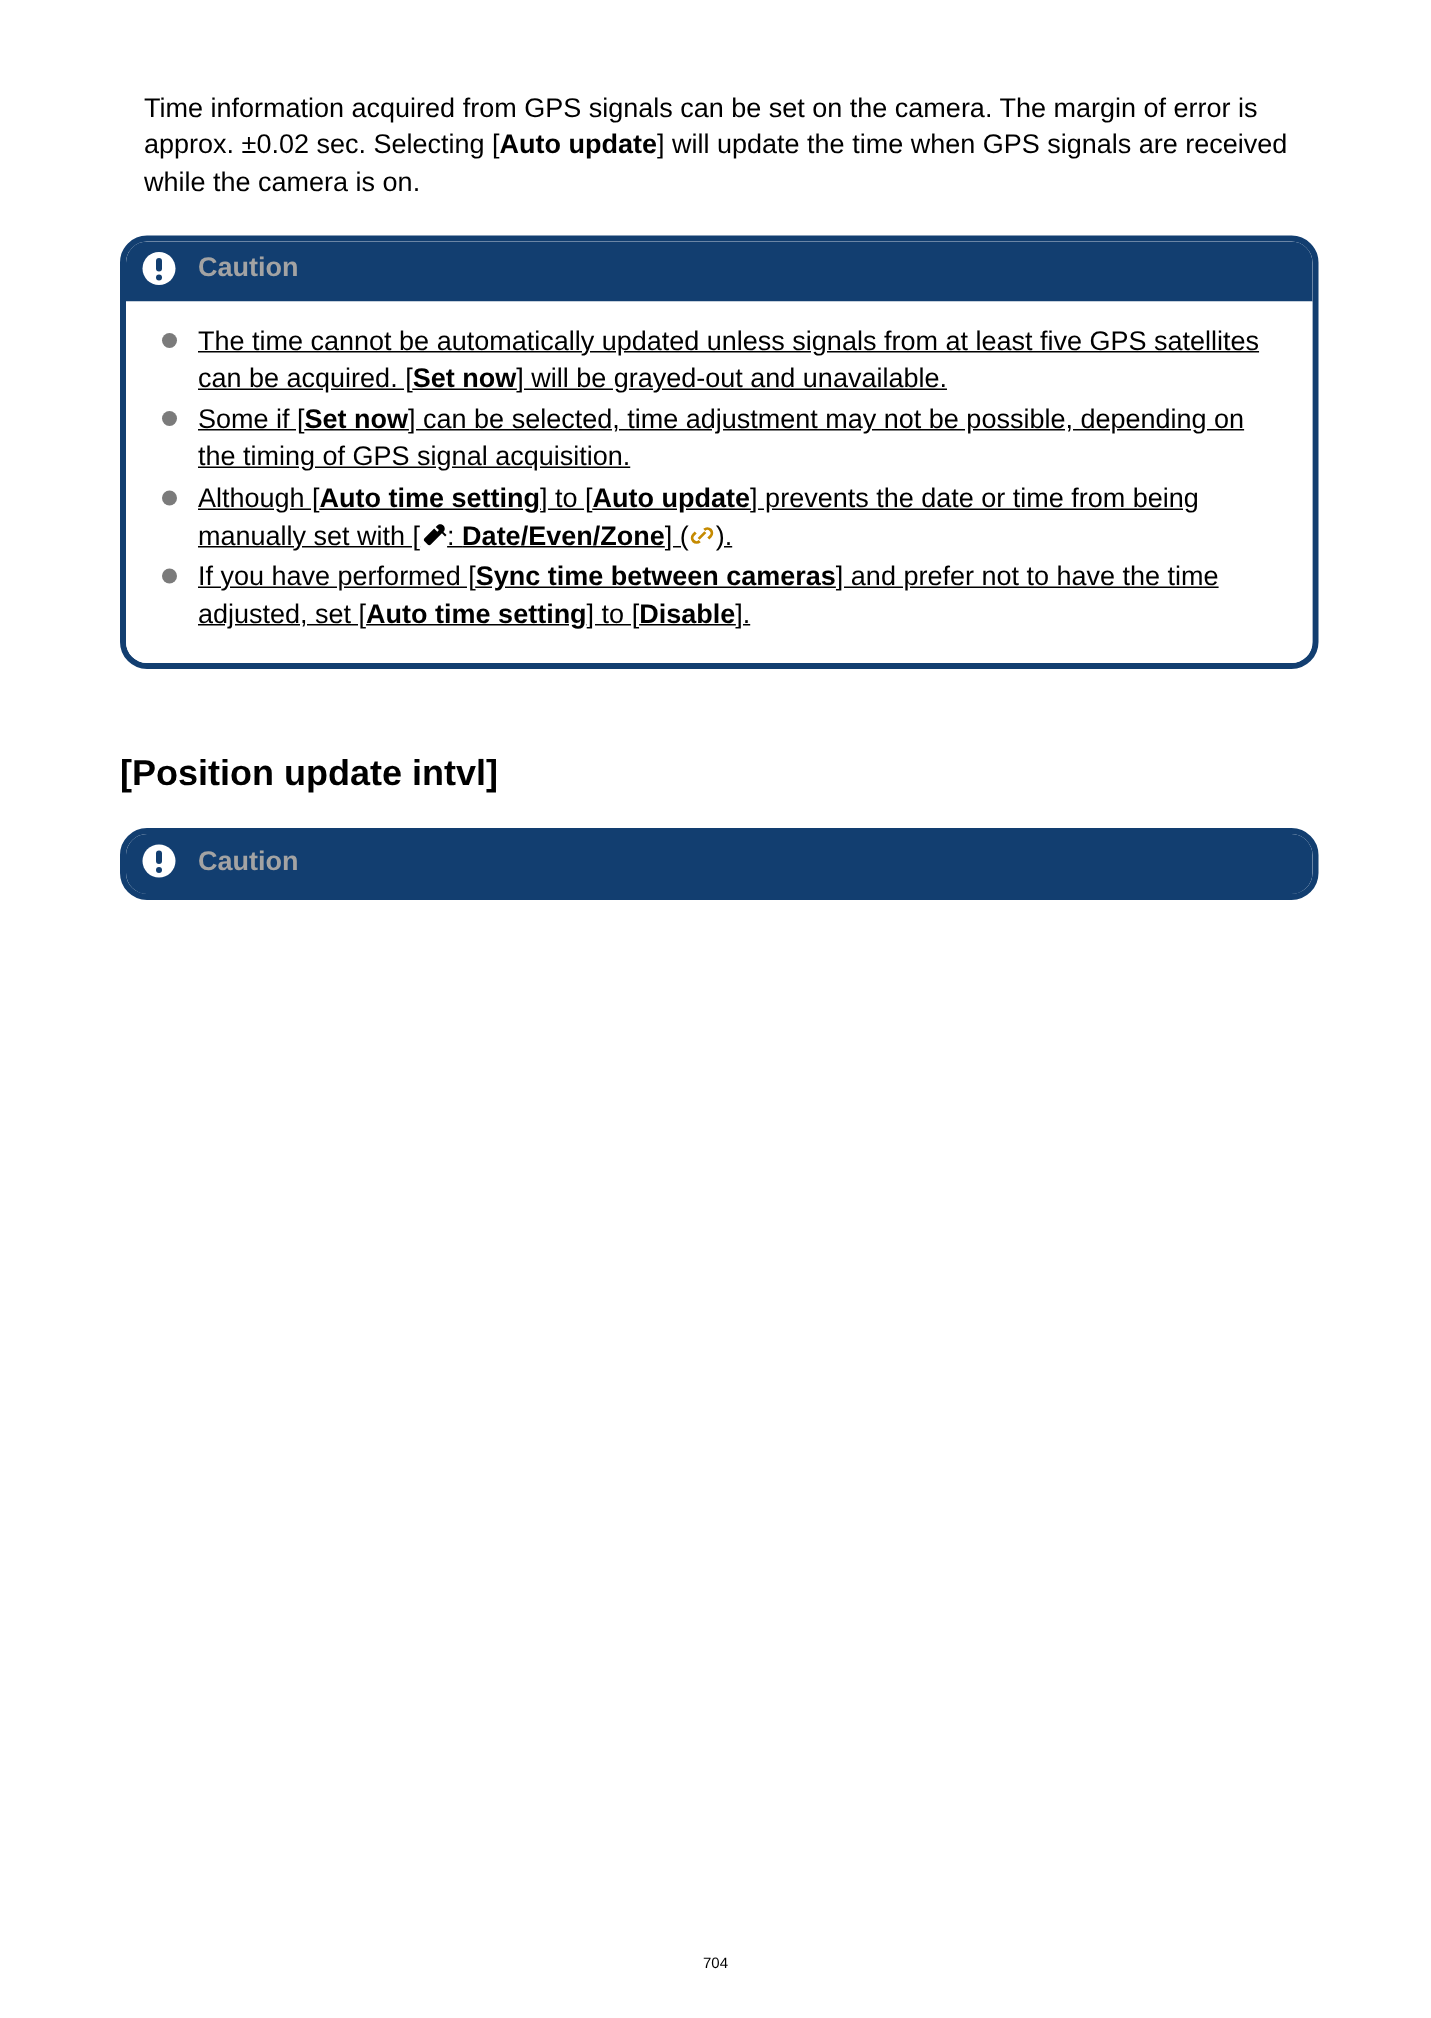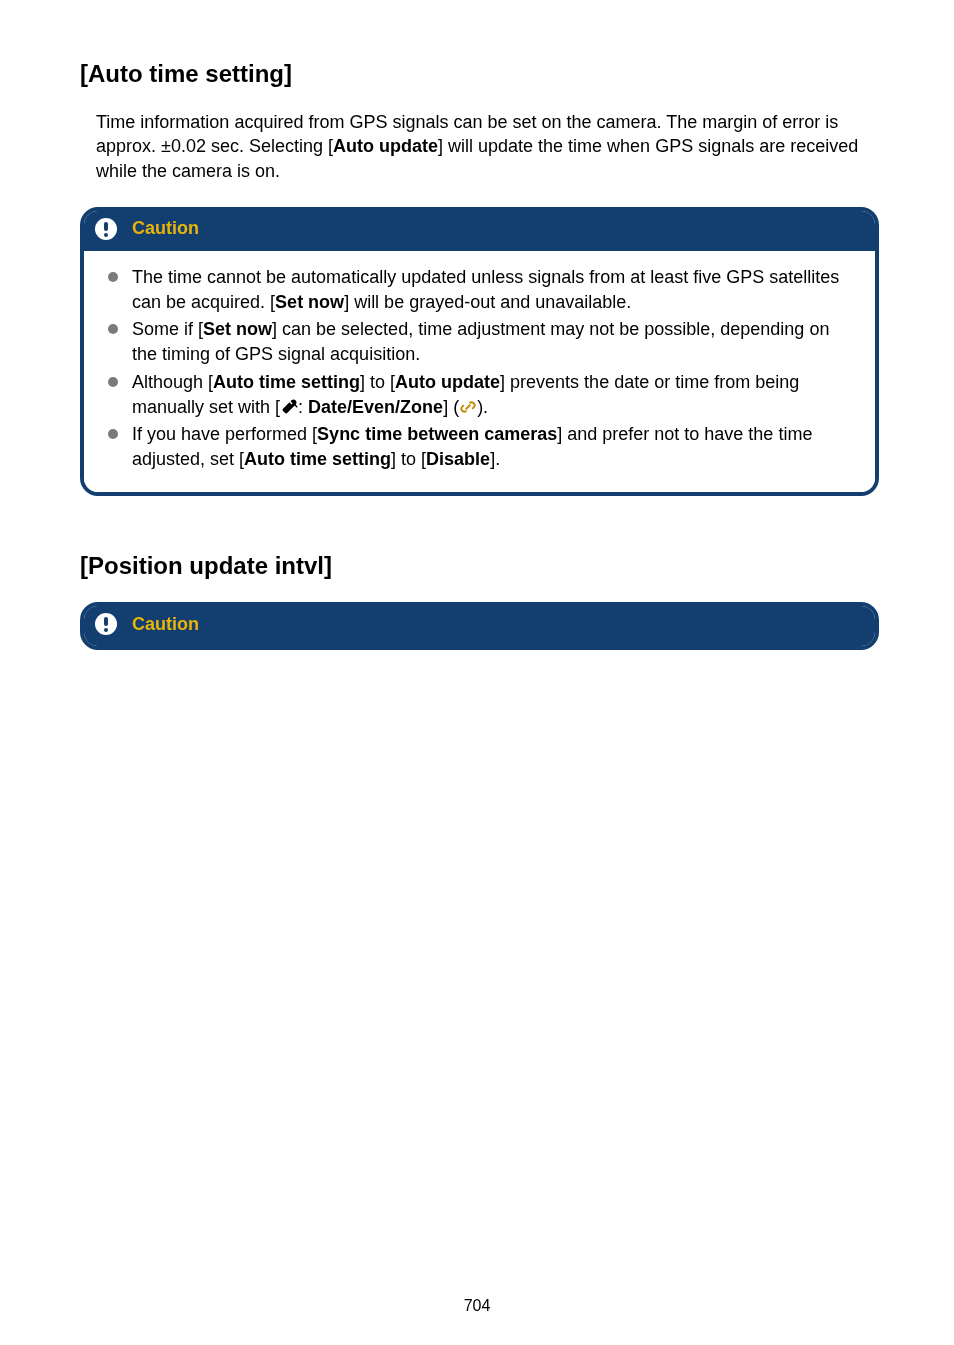--- a/index.html
+++ b/index.html
@@ -27,21 +27,21 @@
     margin: 0 0 24px 16px;
   }
   .caution-box {
     border: 4px solid #123e70;
     border-radius: 18px;
     overflow: hidden;
     margin-bottom: 56px;
   }
   .caution-header {
     background: #123e70;
-    color: #eab308;
+    color: #a3a3a3;
     display: flex;
     align-items: center;
     padding: 6px 12px 10px 10px;
     font-size: 18px;
     font-weight: bold;
   }
   .caution-icon {
     width: 24px;
     height: 24px;
     flex: 0 0 auto;
@@ -55,20 +55,21 @@
   }
   ul.bullet-list {
     list-style: none;
     margin: 0;
     padding: 0;
   }
   ul.bullet-list > li {
     position: relative;
     padding-left: 28px;
     margin-bottom: 2px;
+    text-decoration: underline;
   }
   ul.bullet-list > li::before {
     content: "";
     position: absolute;
     left: 4px;
     top: 7px;
     width: 10px;
     height: 10px;
     background: #7b7b7b;
     border-radius: 50%;
@@ -84,31 +85,30 @@
     vertical-align: -3px;
     width: 18px;
     height: 18px;
   }
   .page-number {
     position: absolute;
     bottom: 30px;
     width: 100%;
     left: 0;
     text-align: center;
-    font-size: 16px;
+    font-size: 10px;
     color: #000000;
   }
   .bold { font-weight: bold; }
 </style>
 </head>
 <body>
 
 <div class="page">
 
-  <h2 class="section-heading">[Auto time setting]</h2>
 
   <p class="body-text">
     <span>Time information acquired from GPS signals can be set on the camera. The margin of error is approx. ±0.02 sec. Selecting [</span><span class="bold">Auto update</span><span>] will update the time when GPS signals are received while the camera is on.</span>
   </p>
 
   <div class="caution-box">
     <div class="caution-header">
       <svg class="caution-icon" viewBox="0 0 24 24">
         <circle cx="12" cy="12" r="11" fill="#ffffff"></circle>
         <rect x="10" y="5" width="4" height="9" rx="2" fill="#123e70"></rect>

